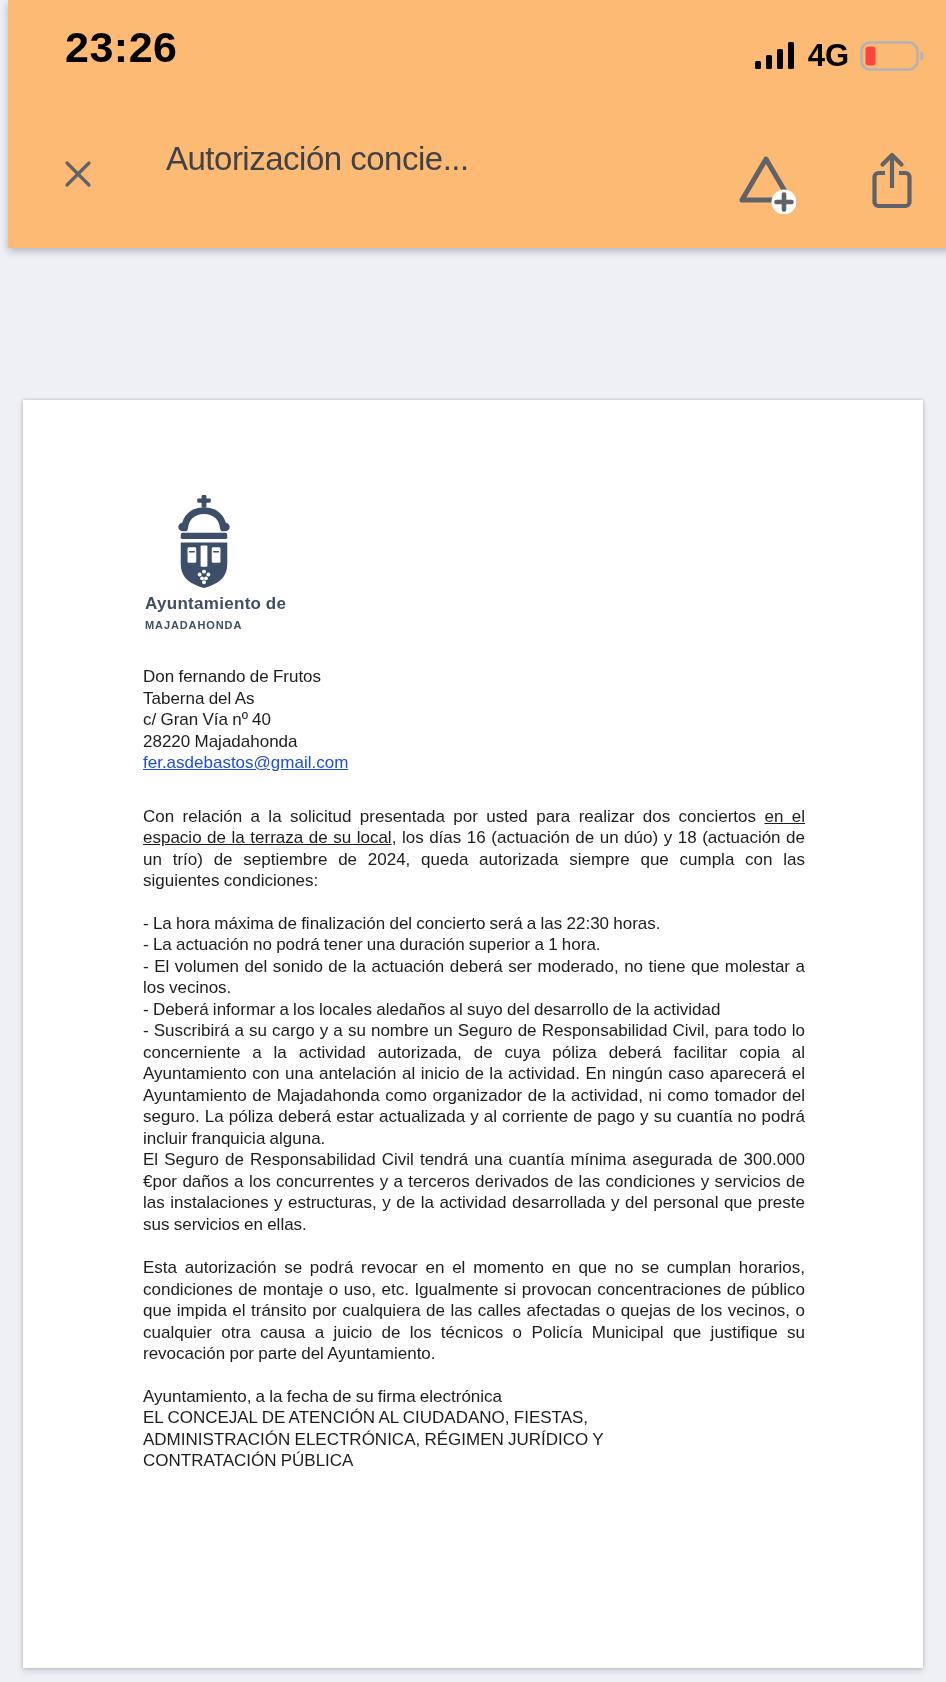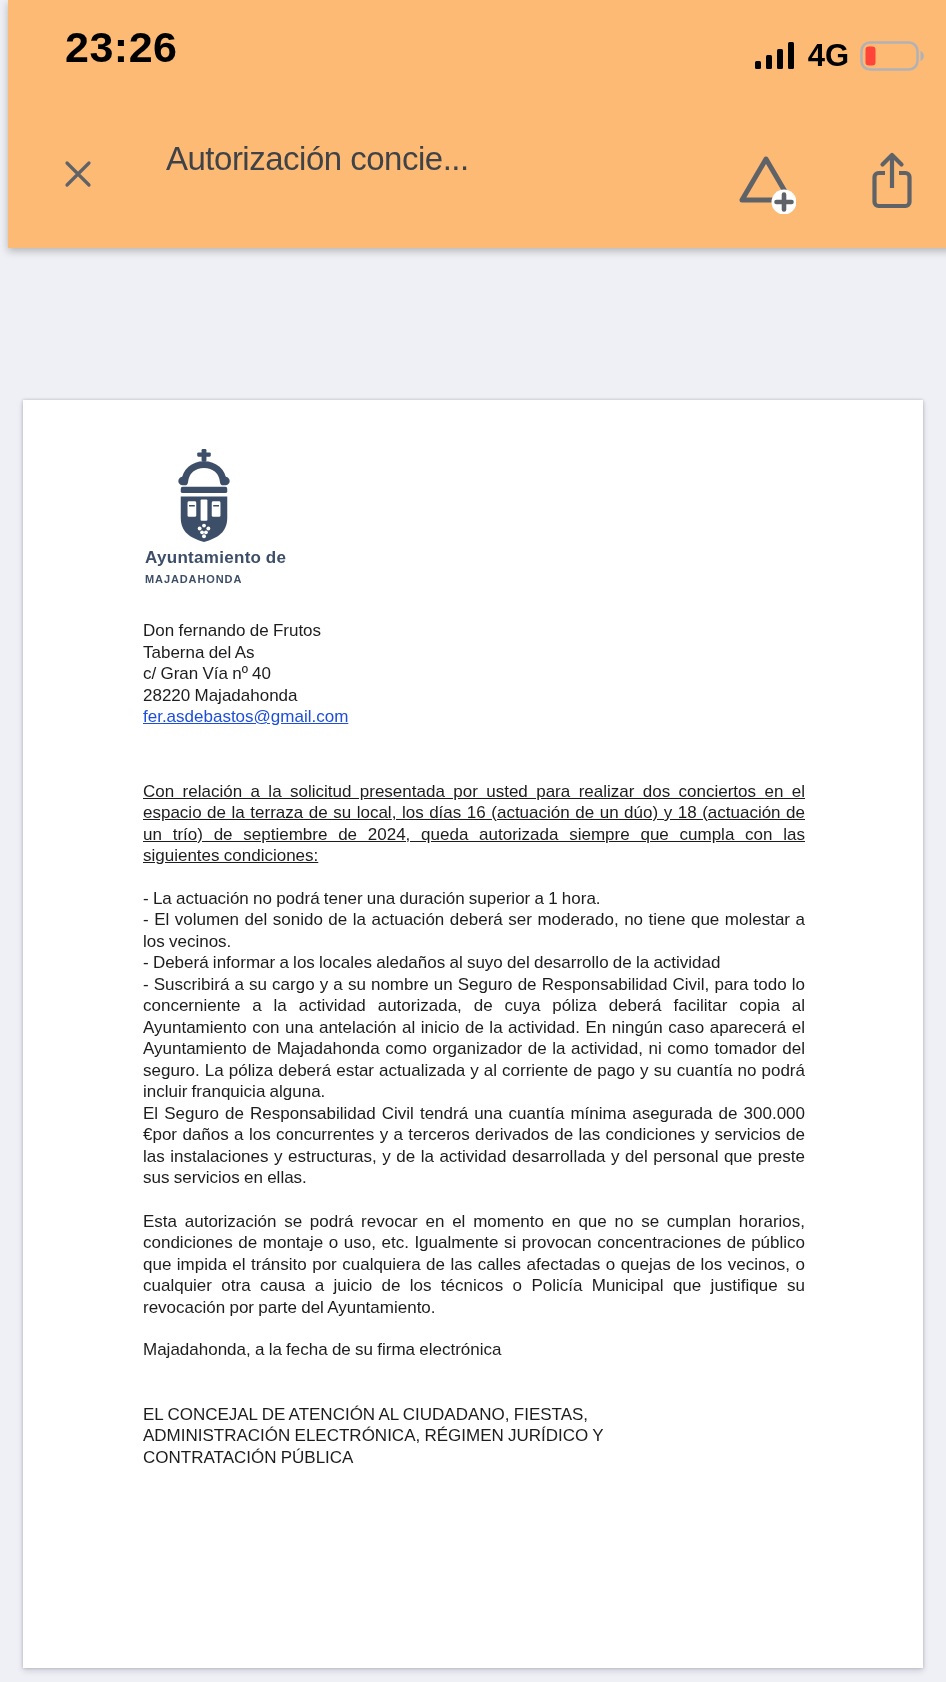--- a/index.html
+++ b/index.html
@@ -18,40 +18,40 @@
               display:flex; align-items:center; justify-content:center; }
   .btn-close { left:48px; top:152px; width:44px; height:44px; }
   .hdr-title { position:absolute; left:158px; top:140px; width:560px; font-size:33px; font-weight:400;
                color:#3f4348; letter-spacing:-.5px; white-space:nowrap; overflow:hidden; }
   .btn-drive { left:726px; top:150px; width:64px; height:66px; }
   .btn-share { left:856px; top:146px; width:56px; height:70px; }
 
   
   .page { position:absolute; left:23px; top:400px; width:900px; height:1268px; background:#fff;
           box-shadow:0 0 3px rgba(50,50,80,.28), 0 3px 6px rgba(50,50,80,.16);
-          padding:44px 118px 0 120px; }
+          padding:90px 118px 0 120px; }
 
   .doc { color:#1d1d1f; font-size:17px; line-height:21.5px; word-spacing:-.5px; }
 
   .logo-wrap { margin-top:5px; }
   .crest { display:block; margin-left:30px; width:62px; height:95px; }
   .org1 { margin-top:3px; margin-left:2px; font-size:17px; font-weight:600; color:#3d4e68; letter-spacing:.3px; line-height:21.5px; }
   .org2 { margin-left:2px; font-size:11px; font-weight:700; color:#3d4e68; letter-spacing:.9px; line-height:21.5px; }
 
   .recipient { margin-top:30px; text-align:left; }
   .email-line { margin-right:55px; }
   .email-line a { color:#1d4ed8; text-decoration:underline; }
 
   p.just { text-align:justify; }
-  .intro { margin-top:53px; text-align:justify;text-decoration:underline; }
+  .intro { margin-top:32px; text-align:justify; }
   .u { text-decoration:underline; }
   .conditions { margin-top:21px; }
   .revoc { margin-top:22px; }
   .place { margin-top:21px; }
-  .sig { margin-top:43px; }
+  .sig { }
 </style>
 </head>
 <body>
 
 <div class="screen">
 
   <div class="topbar">
 
     <div>
       <span class="time">23:26</span>
@@ -130,30 +130,31 @@
       <div>Don fernando de Frutos</div>
       <div>Taberna del As</div>
       <div>c/ Gran Vía nº 40</div>
       <div>28220 Majadahonda</div>
       <div class="email-line"><a href="#">fer.asdebastos@gmail.com</a></div>
     </div>
 
     <p class="intro"><span>Con relación a la solicitud presentada por usted para realizar dos conciertos </span><span class="u">en el espacio de la terraza de su local</span><span>, los días 16 (actuación de un dúo) y 18 (actuación de un trío) de septiembre de 2024, queda autorizada siempre que cumpla con las siguientes condiciones:</span></p>
 
     <div class="conditions">
+      <p class="just">- La hora máxima de finalización del concierto será a las 22:30 horas.</p>
       <p class="just">- La actuación no podrá tener una duración superior a 1 hora.</p>
       <p class="just">- El volumen del sonido de la actuación deberá ser moderado, no tiene que molestar a los vecinos.</p>
       <p class="just">- Deberá informar a los locales aledaños al suyo del desarrollo de la actividad</p>
       <p class="just">- Suscribirá a su cargo y a su nombre un Seguro de Responsabilidad Civil, para todo lo concerniente a la actividad autorizada, de cuya póliza deberá facilitar copia al Ayuntamiento con una antelación al inicio de la actividad. En ningún caso aparecerá el Ayuntamiento de Majadahonda como organizador de la actividad, ni como tomador del seguro. La póliza deberá estar actualizada y al corriente de pago y su cuantía no podrá incluir franquicia alguna.</p>
       <p class="just">El Seguro de Responsabilidad Civil tendrá una cuantía mínima asegurada de 300.000 €por daños a los concurrentes y a terceros derivados de las condiciones y servicios de las instalaciones y estructuras, y de la actividad desarrollada y del personal que preste sus servicios en ellas.</p>
     </div>
 
     <p class="just revoc">Esta autorización se podrá revocar en el momento en que no se cumplan horarios, condiciones de montaje o uso, etc. Igualmente si provocan concentraciones de público que impida el tránsito por cualquiera de las calles afectadas o quejas de los vecinos, o cualquier otra causa a juicio de los técnicos o Policía Municipal que justifique su revocación por parte del Ayuntamiento.</p>
 
-    <p class="place">Majadahonda, a la fecha de su firma electrónica</p>
+    <p class="place">Ayuntamiento, a la fecha de su firma electrónica</p>
 
     <div class="sig">
       <div>EL CONCEJAL DE ATENCIÓN AL CIUDADANO, FIESTAS,</div>
       <div>ADMINISTRACIÓN ELECTRÓNICA, RÉGIMEN JURÍDICO Y</div>
       <div>CONTRATACIÓN PÚBLICA</div>
     </div>
 
   </div>
 </div>
 

